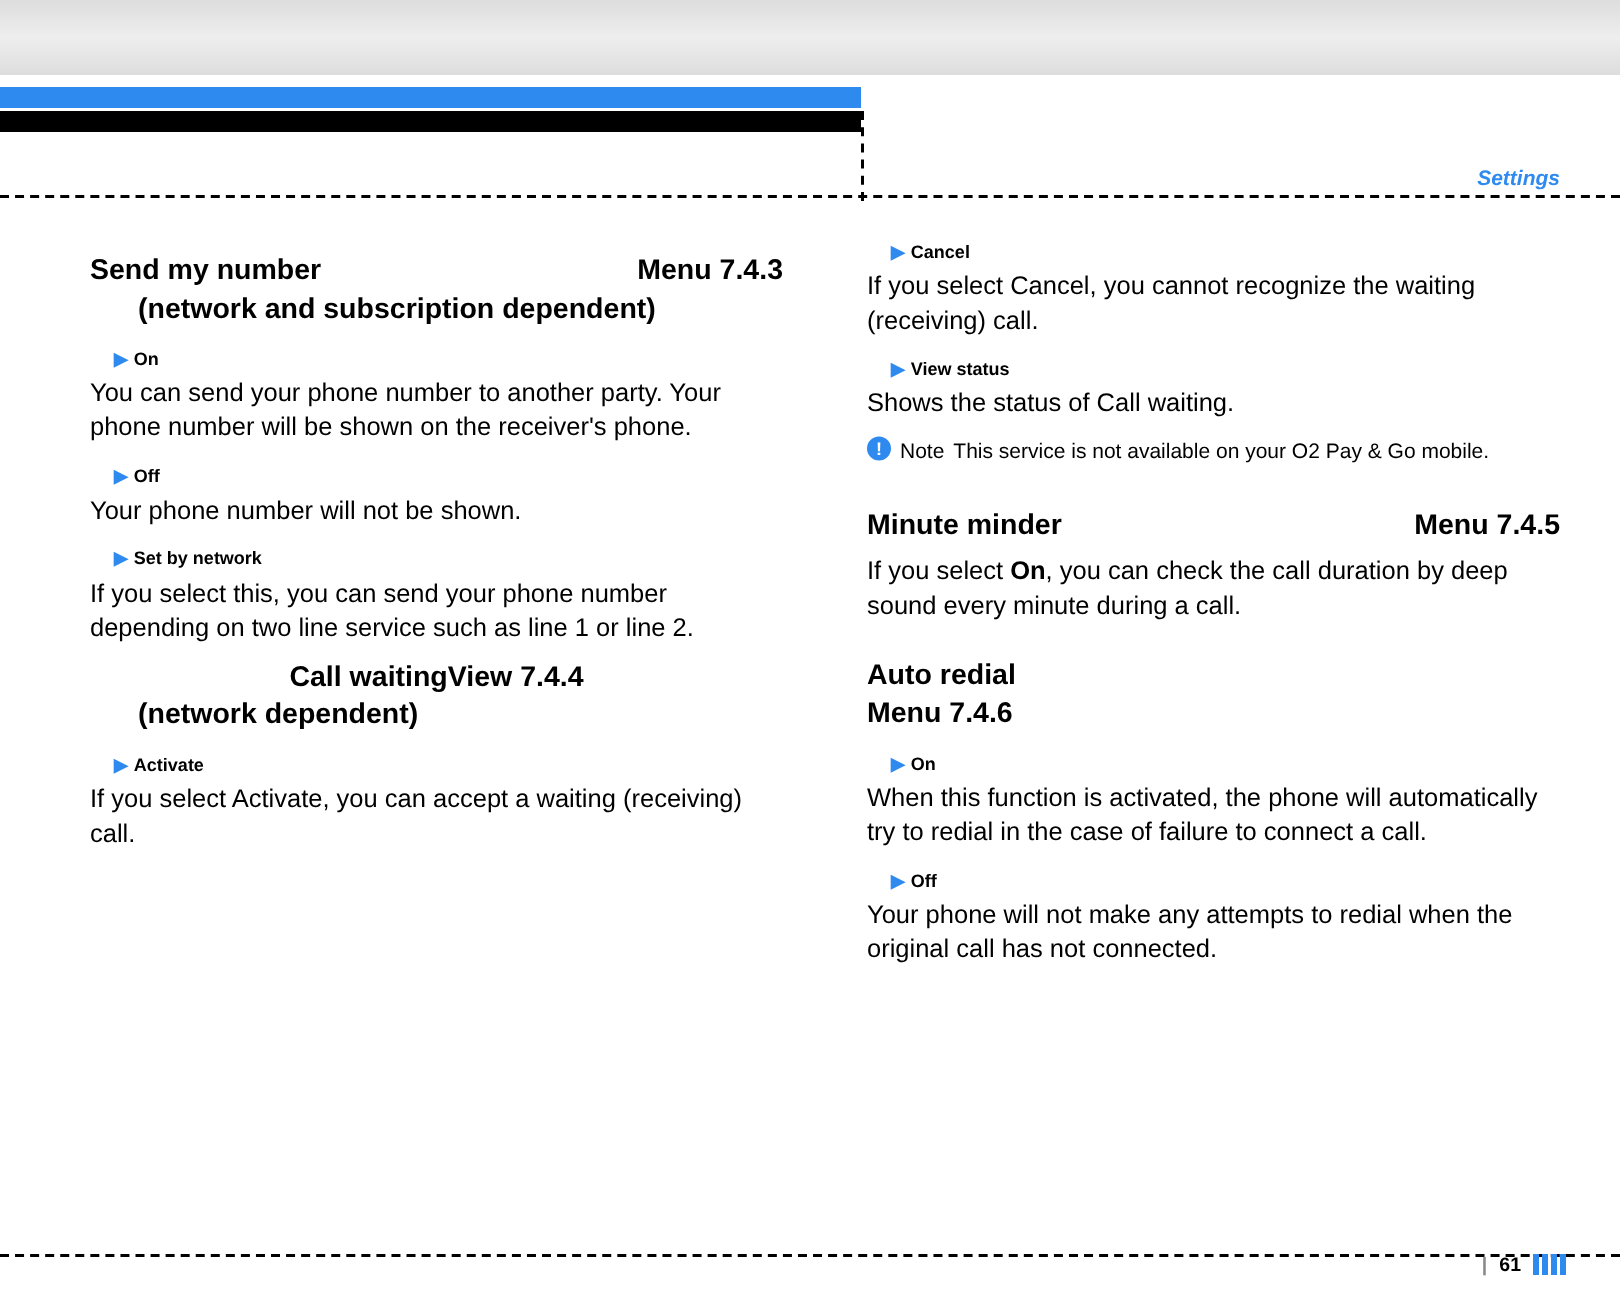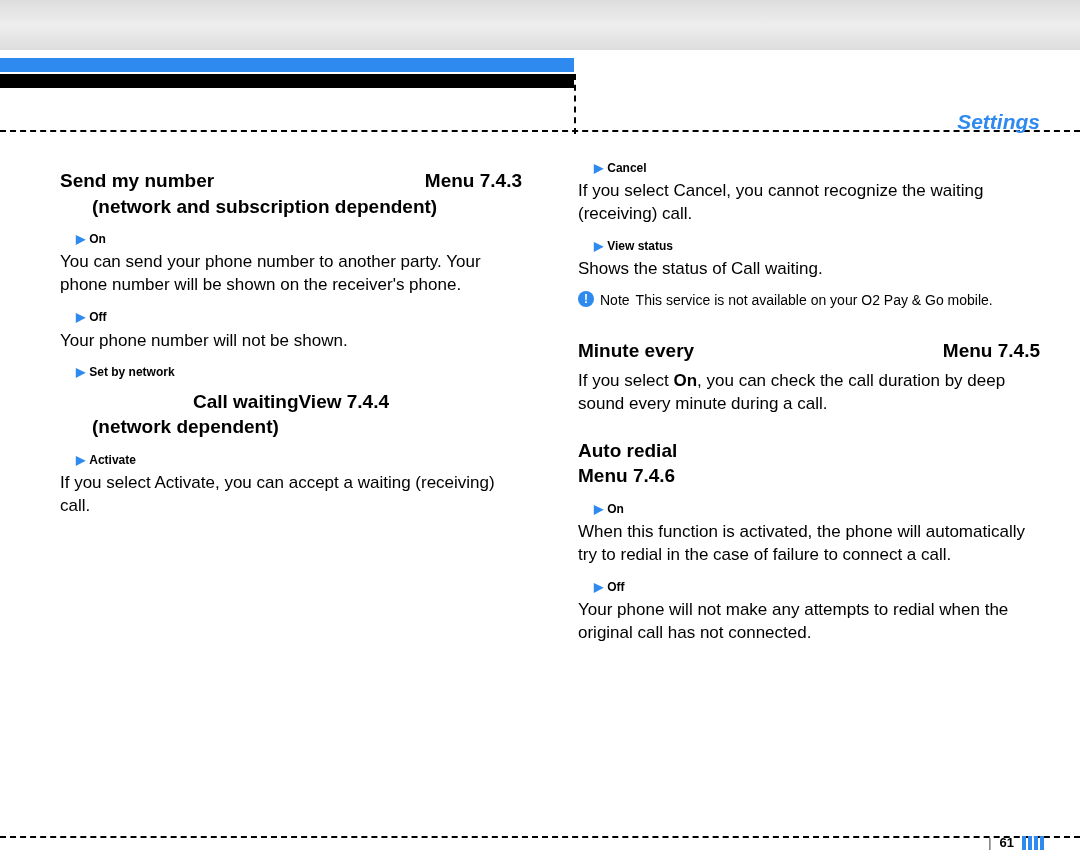--- a/index.html
+++ b/index.html
@@ -31,21 +31,21 @@
   .dashed-top {
     position:absolute; top:130px; left:0; width:100%;
     border-top: 2px dashed #000;
   }
   .dashed-bottom {
     position:absolute; top:836px; left:0; width:100%;
     border-top: 2px dashed #000;
   }
   .header-label {
     position:absolute; top:110px; right:40px;
-    color:#2f8af0; font-weight:bold; font-style:italic; font-size:21px;
+    color:#2f8af0; font-weight:bold; font-style:italic; font-size:14px;
   }
   .content {
     position:absolute;
     top:160px; left:60px; right:40px; bottom:60px;
     display:flex; gap:56px;
   }
   .col { flex:1; font-size:17px; line-height:1.35; }
   .section-head { font-weight:bold; font-size:19px; margin-top:8px; display:flex; justify-content:space-between; }
   .section-sub { font-weight:bold; font-size:19px; margin-bottom:10px;margin-left:32px; }
   .opt { margin-top:12px; }
@@ -89,20 +89,21 @@
     <div class="opt">
       <div class="opt-head"><span class="tri">▶</span><span>On</span></div>
       <div class="opt-body">You can send your phone number to another party. Your phone number will be shown on the receiver's phone.</div>
     </div>
     <div class="opt">
       <div class="opt-head"><span class="tri">▶</span><span>Off</span></div>
       <div class="opt-body">Your phone number will not be shown.</div>
     </div>
     <div class="opt">
       <div class="opt-head"><span class="tri">▶</span><span>Set by network</span></div>
+      <div class="opt-body">If you select this, you can send your phone number depending on two line service such as line 1 or line 2.</div>
     </div>
 
     <div class="section-head" style="justify-content:center;">
       <span>Call waiting</span>
       <span>View 7.4.4</span>
     </div>
     <div class="section-sub">(network dependent)</div>
 
     <div class="opt">
       <div class="opt-head"><span class="tri">▶</span><span>Activate</span></div>
@@ -121,21 +122,21 @@
     </div>
 
     <div class="note-row">
       <span class="note-icon">!</span>
       <div>
         <span class="note-label">Note</span><span>This service is not available on your O2 Pay &amp; Go mobile.</span>
       </div>
     </div>
 
     <div class="section-head" style="margin-top:28px;">
-      <span>Minute every</span>
+      <span>Minute minder</span>
       <span>Menu 7.4.5</span>
     </div>
     <div class="opt-body" style="margin-top:6px;">
       <span>If you select </span><b>On</b><span>, you can check the call duration by deep sound every minute during a call.</span>
     </div>
 
     <div class="section-head" style="margin-top:22px;flex-direction:column;">
       <span>Auto redial</span>
       <span>Menu 7.4.6</span>
     </div>

